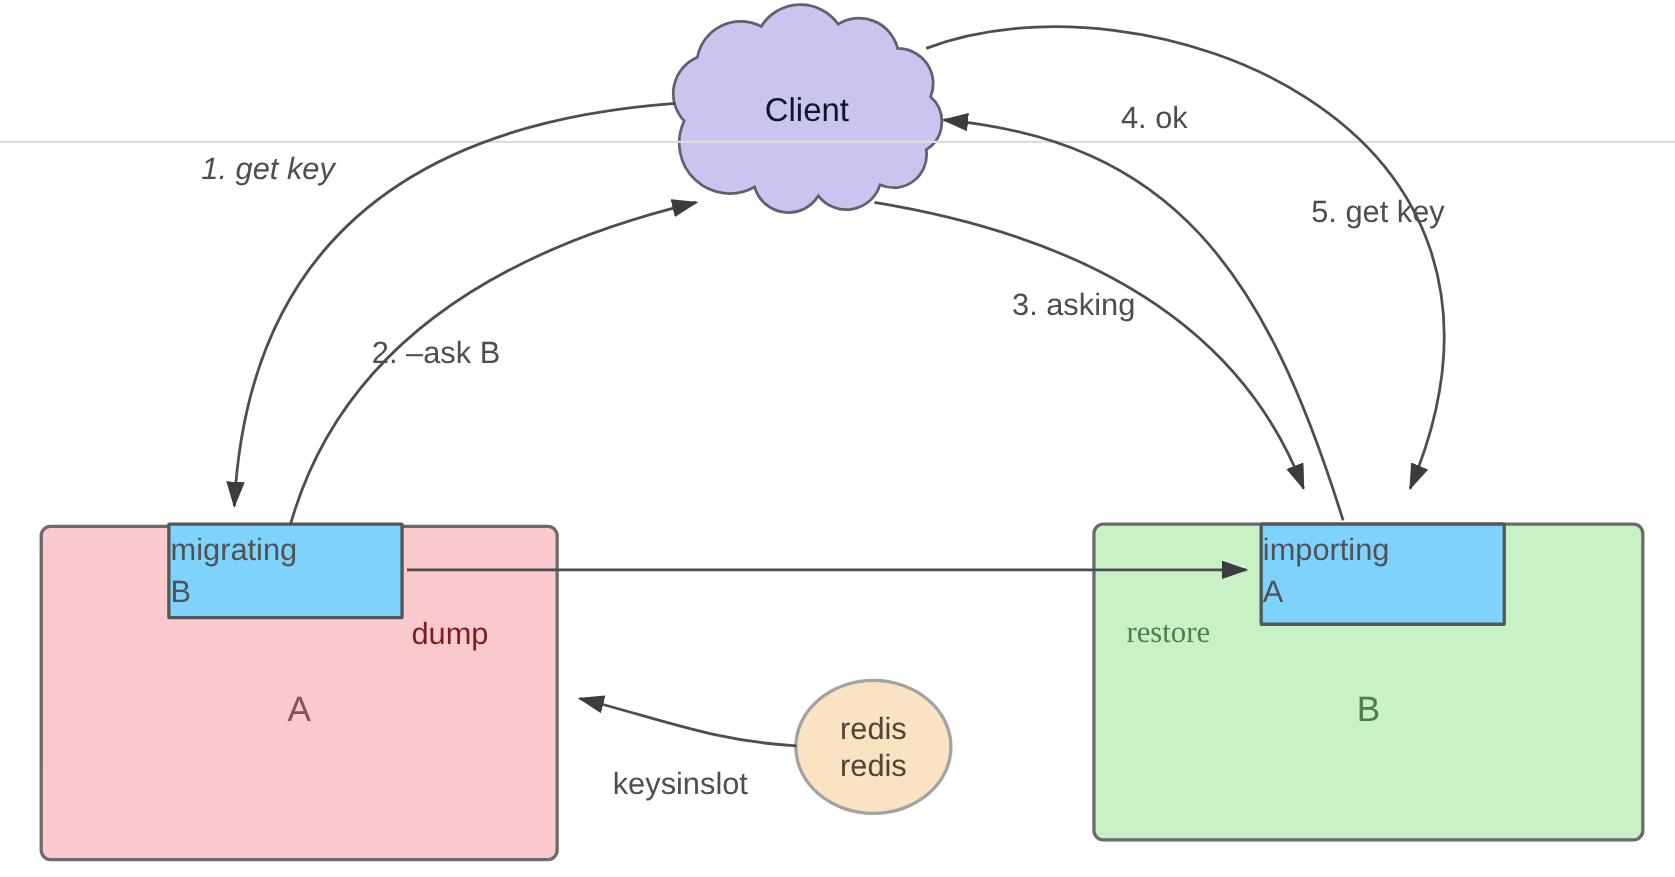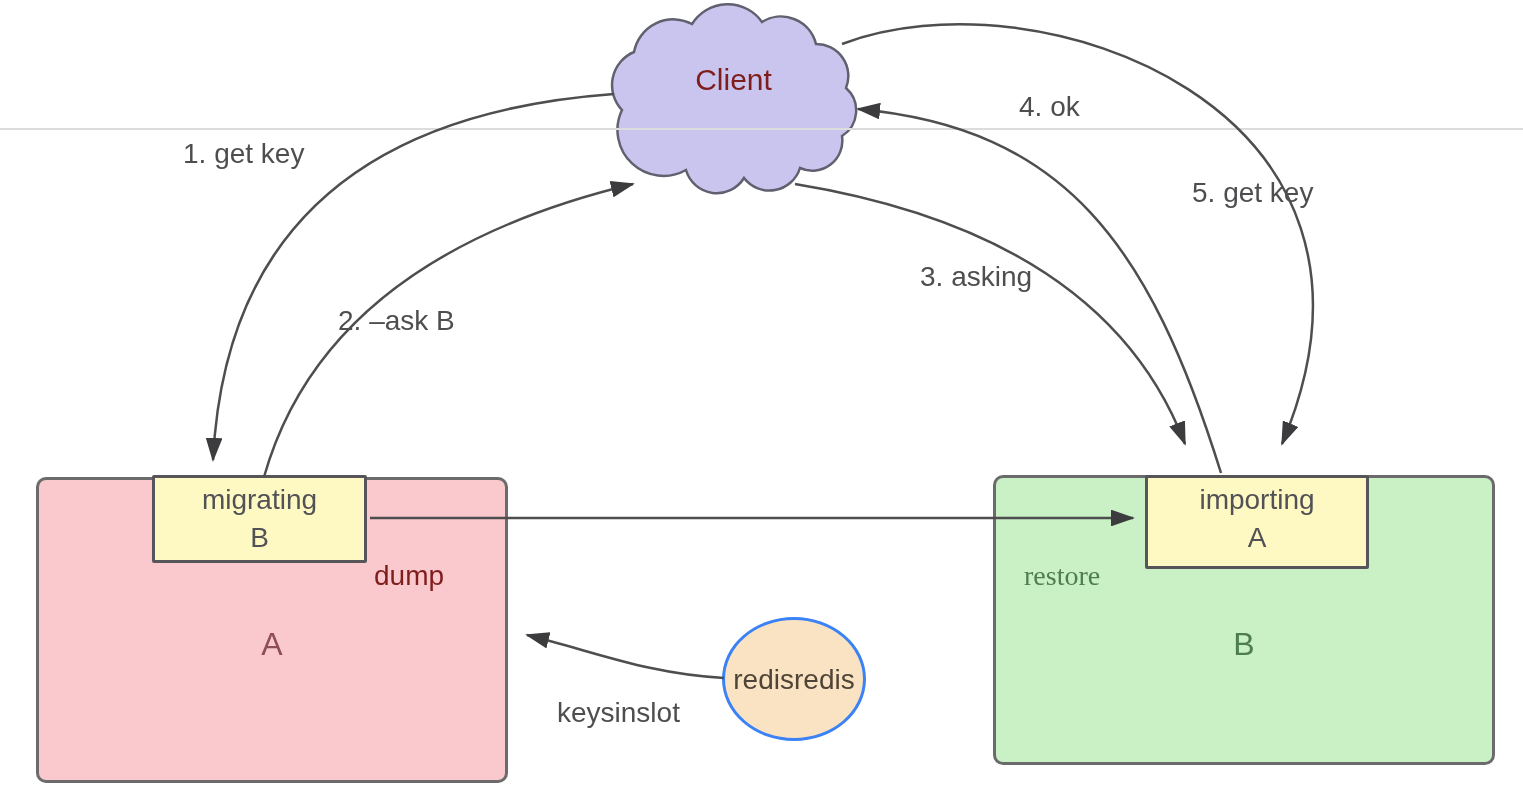--- a/index.html
+++ b/index.html
@@ -7,42 +7,42 @@
   .canvas{position:relative;width:1523px;height:797px;background:#ffffff;overflow:hidden;}
 
   
   .node{position:absolute;box-sizing:border-box;border-radius:10px;}
   .node-a{left:36px;top:477px;width:472px;height:306px;background:#f9c9cd;border:3px solid #6b6b6b;}
   .node-b{left:993px;top:475px;width:502px;height:290px;background:#c9f1c5;border:3px solid #6b6b6b;}
   .node-title{position:absolute;left:0;right:0;text-align:center;font-size:32px;}
   .node-a .node-title{top:146px;color:#8e4e58;}
   .node-b .node-title{top:148px;color:#4e7d52;}
 
-  .slot-tag{position:absolute;box-sizing:border-box;background:#fef9c3;border:3px solid #56565a;
-            text-align:center;font-size:28px;line-height:38px;color:#515156;padding-top:3px;border-radius:2px;}
+  .slot-tag{position:absolute;box-sizing:border-box;background:#7dd3fc;border:3px solid #56565a;
+            font-size:28px;line-height:38px;color:#515156;padding-top:3px;border-radius:2px;}
   .tag-migrating{left:152px;top:475px;width:215px;height:88px;}
   .tag-importing{left:1145px;top:475px;width:224px;height:94px;}
 
   .cmd-label{position:absolute;font-size:28px;}
   .cmd-dump{left:374px;top:560px;color:#7f1d1d;}
   .cmd-restore{left:1024px;top:560px;color:#4e7d52;font-family:Liberation Serif, serif;}
 
   
   .trib-circle{position:absolute;left:722px;top:617px;width:144px;height:124px;border-radius:50%;
-               background:#fae3c2;border:3px solid #3b82f6;box-sizing:border-box;
-               display:flex;flex-direction:row;align-items:center;justify-content:center;
+               background:#fae3c2;border:3px solid #a3a3a3;box-sizing:border-box;
+               display:flex;flex-direction:column;align-items:center;justify-content:center;
                font-size:28px;line-height:33px;color:#4f4438;}
 
   
   .overlay{position:absolute;left:0;top:0;width:1523px;height:797px;z-index:5;pointer-events:none;}
 
   
   .flabel{position:absolute;z-index:6;font-size:28px;color:#4e4e50;white-space:nowrap;}
-  .client-label{left:612px;top:63px;width:243px;text-align:center;font-size:30px;color:#7f1d1d;z-index:6;position:absolute;}
-  .lbl-1{left:183px;top:138px;}
+  .client-label{left:612px;top:84px;width:243px;text-align:center;font-size:30px;color:#0f172a;z-index:6;position:absolute;}
+  .lbl-1{left:183px;top:138px;font-style:italic;}
   .lbl-2{left:338px;top:305px;}
   .lbl-3{left:920px;top:261px;}
   .lbl-4{left:983px;top:91px;margin-left:36px;}
   .lbl-5{left:1192px;top:133px;margin-top:44px;}
   .lbl-keysinslot{left:557px;top:697px;}
 </style>
 </head>
 <body>
 
 <div class="canvas">

